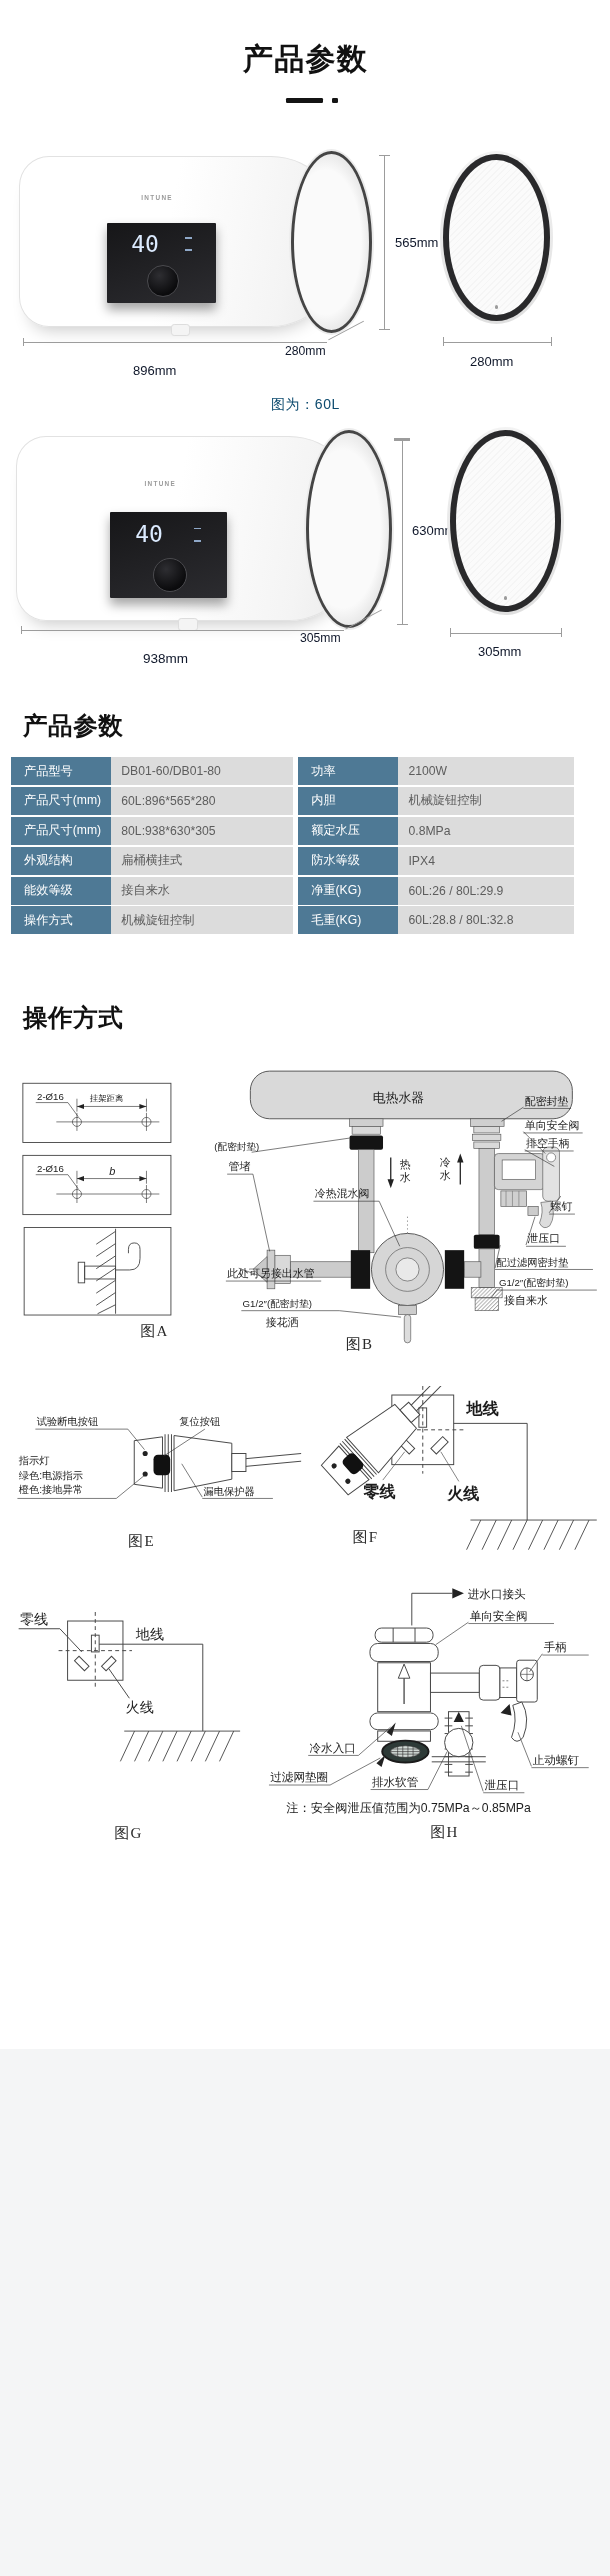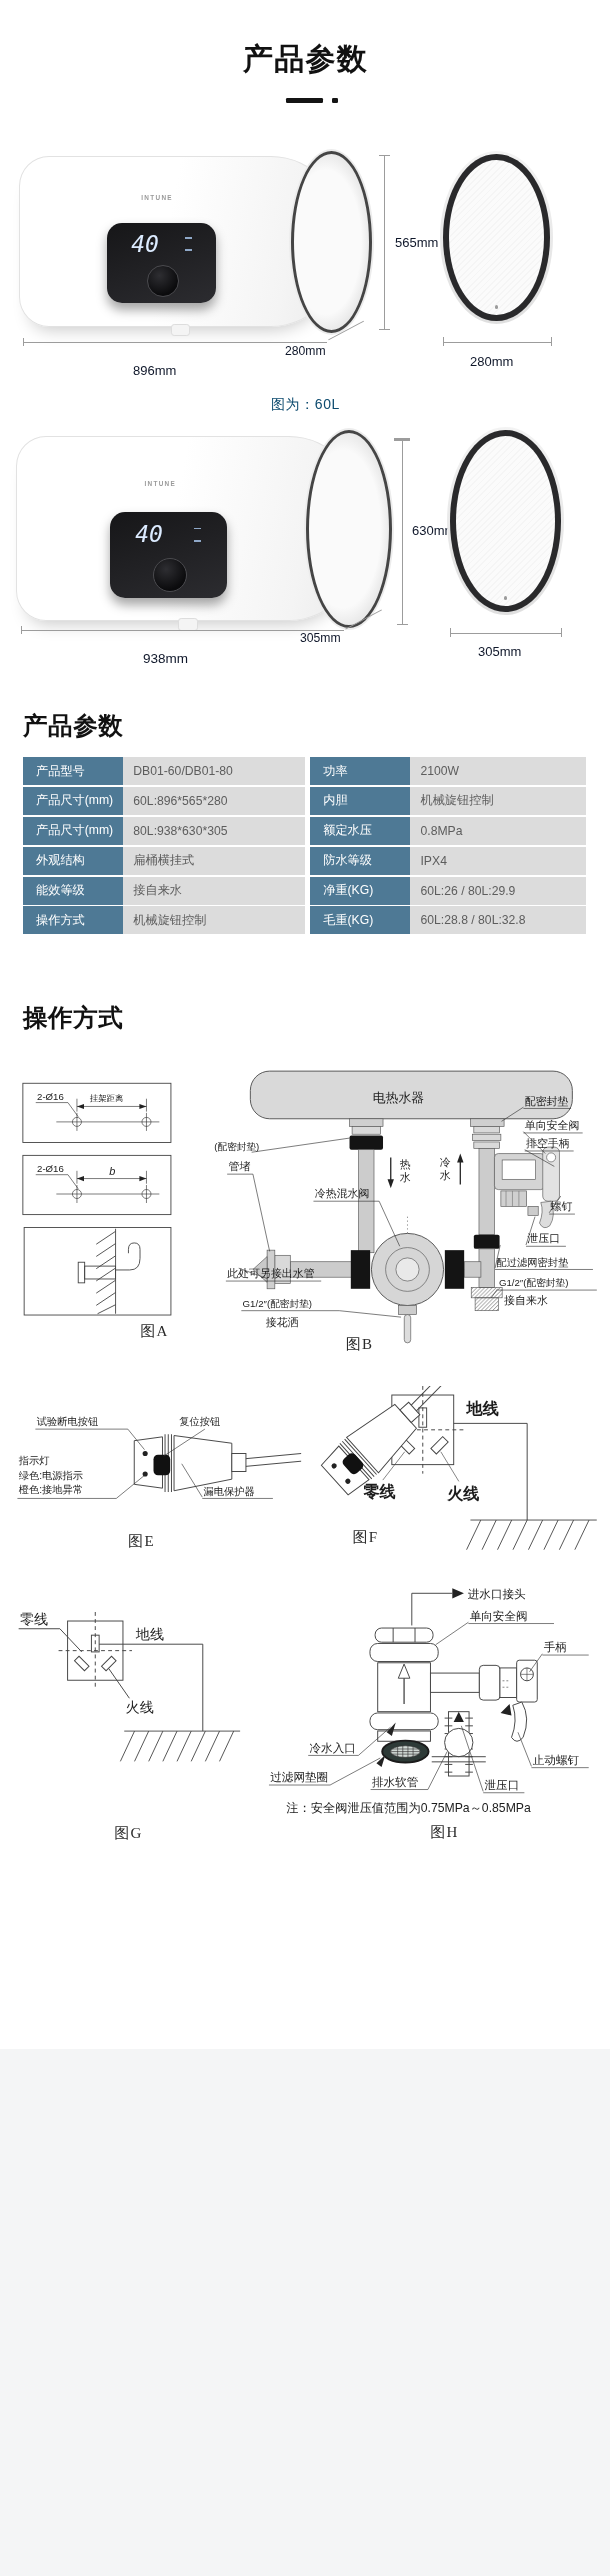--- a/index.html
+++ b/index.html
@@ -11,39 +11,39 @@
   .title-bar{width:37px;height:4.5px;background:#141414;border-radius:1.3px;}
   .title-dot{width:5.8px;height:4.5px;background:#141414;border-radius:1.3px;}
   .sec-title{font-size:24.5px;font-weight:700;color:#111;letter-spacing:0.6px;}
   
   .h-body{position:absolute;background:linear-gradient(100deg,#ffffff 45%,#f4f4f4 80%,#e9e9e9 100%);
           border:0.6px solid #e2e2e2;border-radius:30px 77px 77px 30px / 30px 85px 85px 30px;
           box-shadow:0 14px 16.7px -11.6px rgba(0,0,0,.22);}
   .h-cap{position:absolute;border-radius:50%;background:radial-gradient(ellipse at 42% 50%,#fafafa 58%,#e4e4e4 76%,#bdbdbd 86%,#787878 96%);
          border:3.2px solid #454545;box-shadow:0 0 0 1.9px #ececec;}
   .h-brand{position:absolute;font-size:6.4px;letter-spacing:1.3px;color:#9a9a9a;font-weight:700;}
-  .h-panel{position:absolute;background:linear-gradient(160deg,#161618,#2c2c30);border-radius:15px;
-           box-shadow:0 6.4px 10.3px rgba(0,0,0,.35);font-style:italic;}
+  .h-panel{position:absolute;background:linear-gradient(160deg,#161618,#2c2c30);border-radius:1px;
+           box-shadow:0 6.4px 10.3px rgba(0,0,0,.35);}
   .h-temp{position:absolute;left:22%;top:10%;font-size:23px;color:#dcebff;font-family:"DejaVu Sans Mono",monospace;}
   .h-mark{position:absolute;width:6.4px;height:1.9px;background:#8fa8c8;}
   .h-knob{position:absolute;border-radius:50%;background:radial-gradient(circle at 38% 32%,#2e2e32,#0b0b0d 70%);
           border:1.3px solid #4a4a4e;}
   .h-drain{position:absolute;background:#f4f4f4;border:0.6px solid #ddd;border-radius:3.2px;}
   
   .sv-out{position:absolute;background:linear-gradient(#f3f3f3,#dfdfdf);border-radius:50%/50%;}
   .sv-rim{position:absolute;inset:3.2px;background:#29292b;border-radius:inherit;}
   .sv-face{position:absolute;inset:9px;border-radius:inherit;background:
      repeating-linear-gradient(135deg,rgba(0,0,0,.025) 0 1.3px,rgba(0,0,0,0) 1.3px 4.5px),#fbfbfb;}
   .sv-dot{position:absolute;width:3.2px;height:3.2px;border-radius:50%;background:#9b9b9b;left:50%;bottom:15.5px;margin-left:-1.3px;}
   
   .dl{position:absolute;background:#9c9c9c;}
   .dim-label{position:absolute;font-size:13px;color:#0f172a;white-space:nowrap;}
   .cap-label{position:absolute;width:611px;left:0;text-align:center;font-size:14px;color:#0c4a6e;letter-spacing:0.6px;}
   
-  .spec{position:absolute;left:23px;top:749px;width:564px;display:grid;
+  .spec{position:absolute;left:11px;top:749px;width:564px;display:grid;
         grid-template-columns:100px 182px 5.2px 100px 176px;grid-auto-rows:28px;row-gap:1.9px;}
   .spec .k{background:#4e7995;color:#fff;font-size:12.2px;display:flex;align-items:center;padding-left:13px;}
   .spec .v{background:#dcdcdc;color:#5d5d5d;font-size:12.2px;display:flex;align-items:center;padding-left:10.3px;}
   .spec .sp{background:#fff;}
   
   svg text{font-family:"Liberation Sans","DejaVu Sans",sans-serif;fill:#1c1c1c;}
   .figcap{position:absolute;width:103px;text-align:center;font-size:15px;color:#2a2a2a;
           font-family:"Liberation Serif","DejaVu Serif",serif;letter-spacing:1.3px;}
   .footer-gray{position:absolute;left:0;top:2041px;width:611px;height:535px;background:#f4f5f6;}
 </style>

